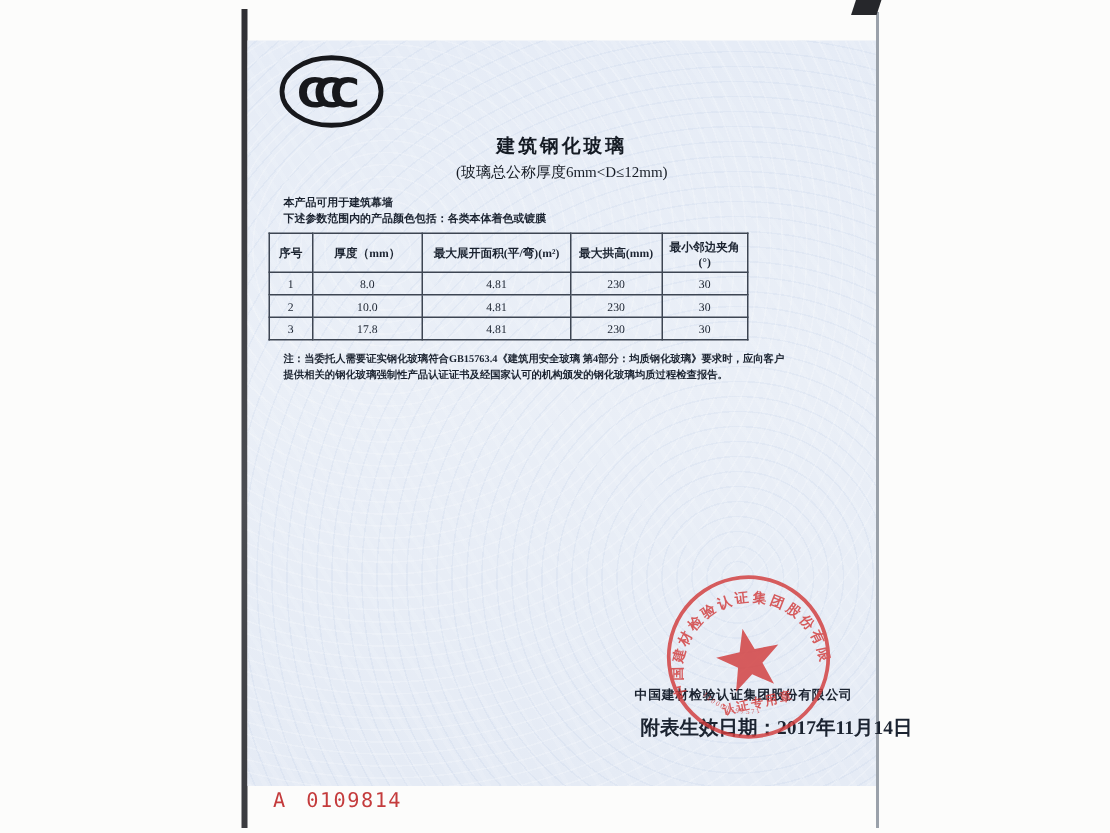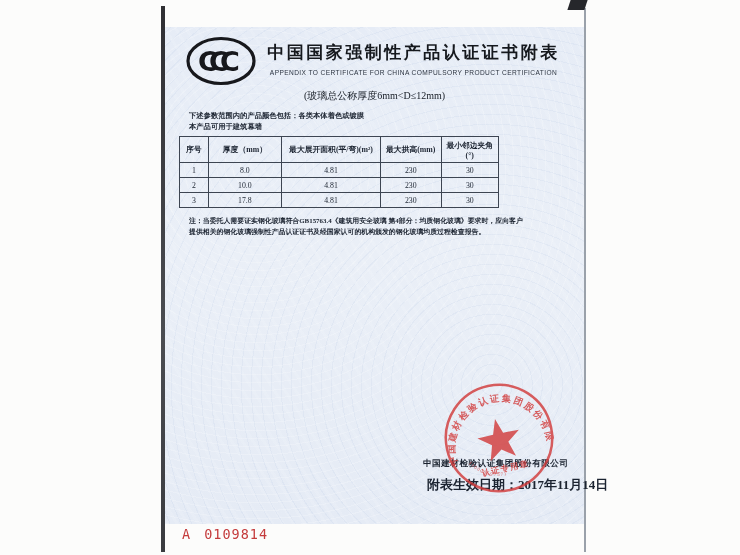--- a/index.html
+++ b/index.html
@@ -69,33 +69,30 @@
 
   <div class="paper">
 
     <div class="hdr">
       <svg class="ccc" viewBox="0 0 72 52">
         <ellipse cx="36" cy="26" rx="33" ry="22.5" fill="none" stroke="#17181c" stroke-width="3.2"></ellipse>
         <text x="13" y="36" font-family="DejaVu Sans, sans-serif" font-size="27" font-weight="bold" fill="#17181c">C</text>
         <text x="24" y="36" font-family="DejaVu Sans, sans-serif" font-size="27" font-weight="bold" fill="#17181c">C</text>
         <text x="35" y="36" font-family="DejaVu Sans, sans-serif" font-size="27" font-weight="bold" fill="#17181c">C</text>
       </svg>
-      <div class="hblock">
-        <div class="title">中国国家强制性产品认证证书附表</div>
-        <div class="subtitle">APPENDIX TO CERTIFICATE FOR CHINA COMPULSORY PRODUCT CERTIFICATION</div>
-      </div>
     </div>
 
 
 
+    <div class="prodname">建筑钢化玻璃</div>
     <div class="prodspec">(玻璃总公称厚度6mm&lt;D≤12mm)</div>
 
     <div class="desc">
+      <div>本产品可用于建筑幕墙</div>
       <div>下述参数范围内的产品颜色包括：各类本体着色或镀膜</div>
-      <div>本产品可用于建筑幕墙</div>
     </div>
 
     <table class="params">
       <colgroup>
           <col class="c0">
           <col class="c1">
           <col class="c2">
           <col class="c3">
           <col class="c4">
         </colgroup>

